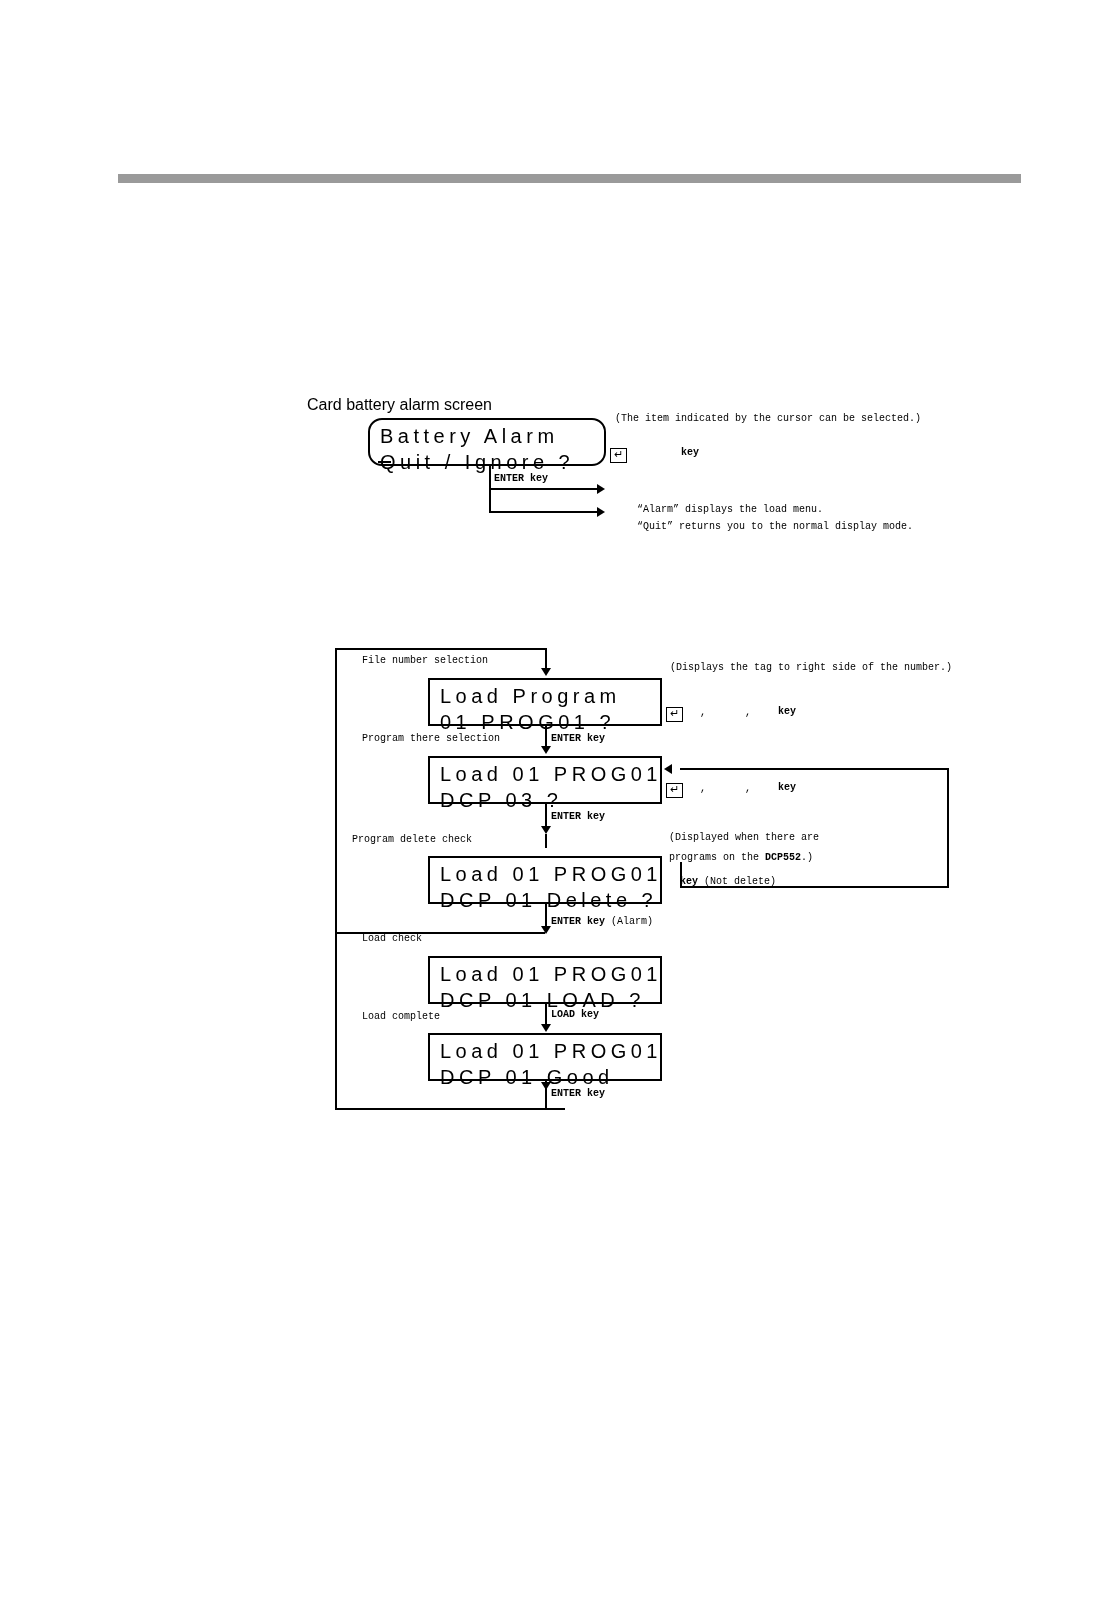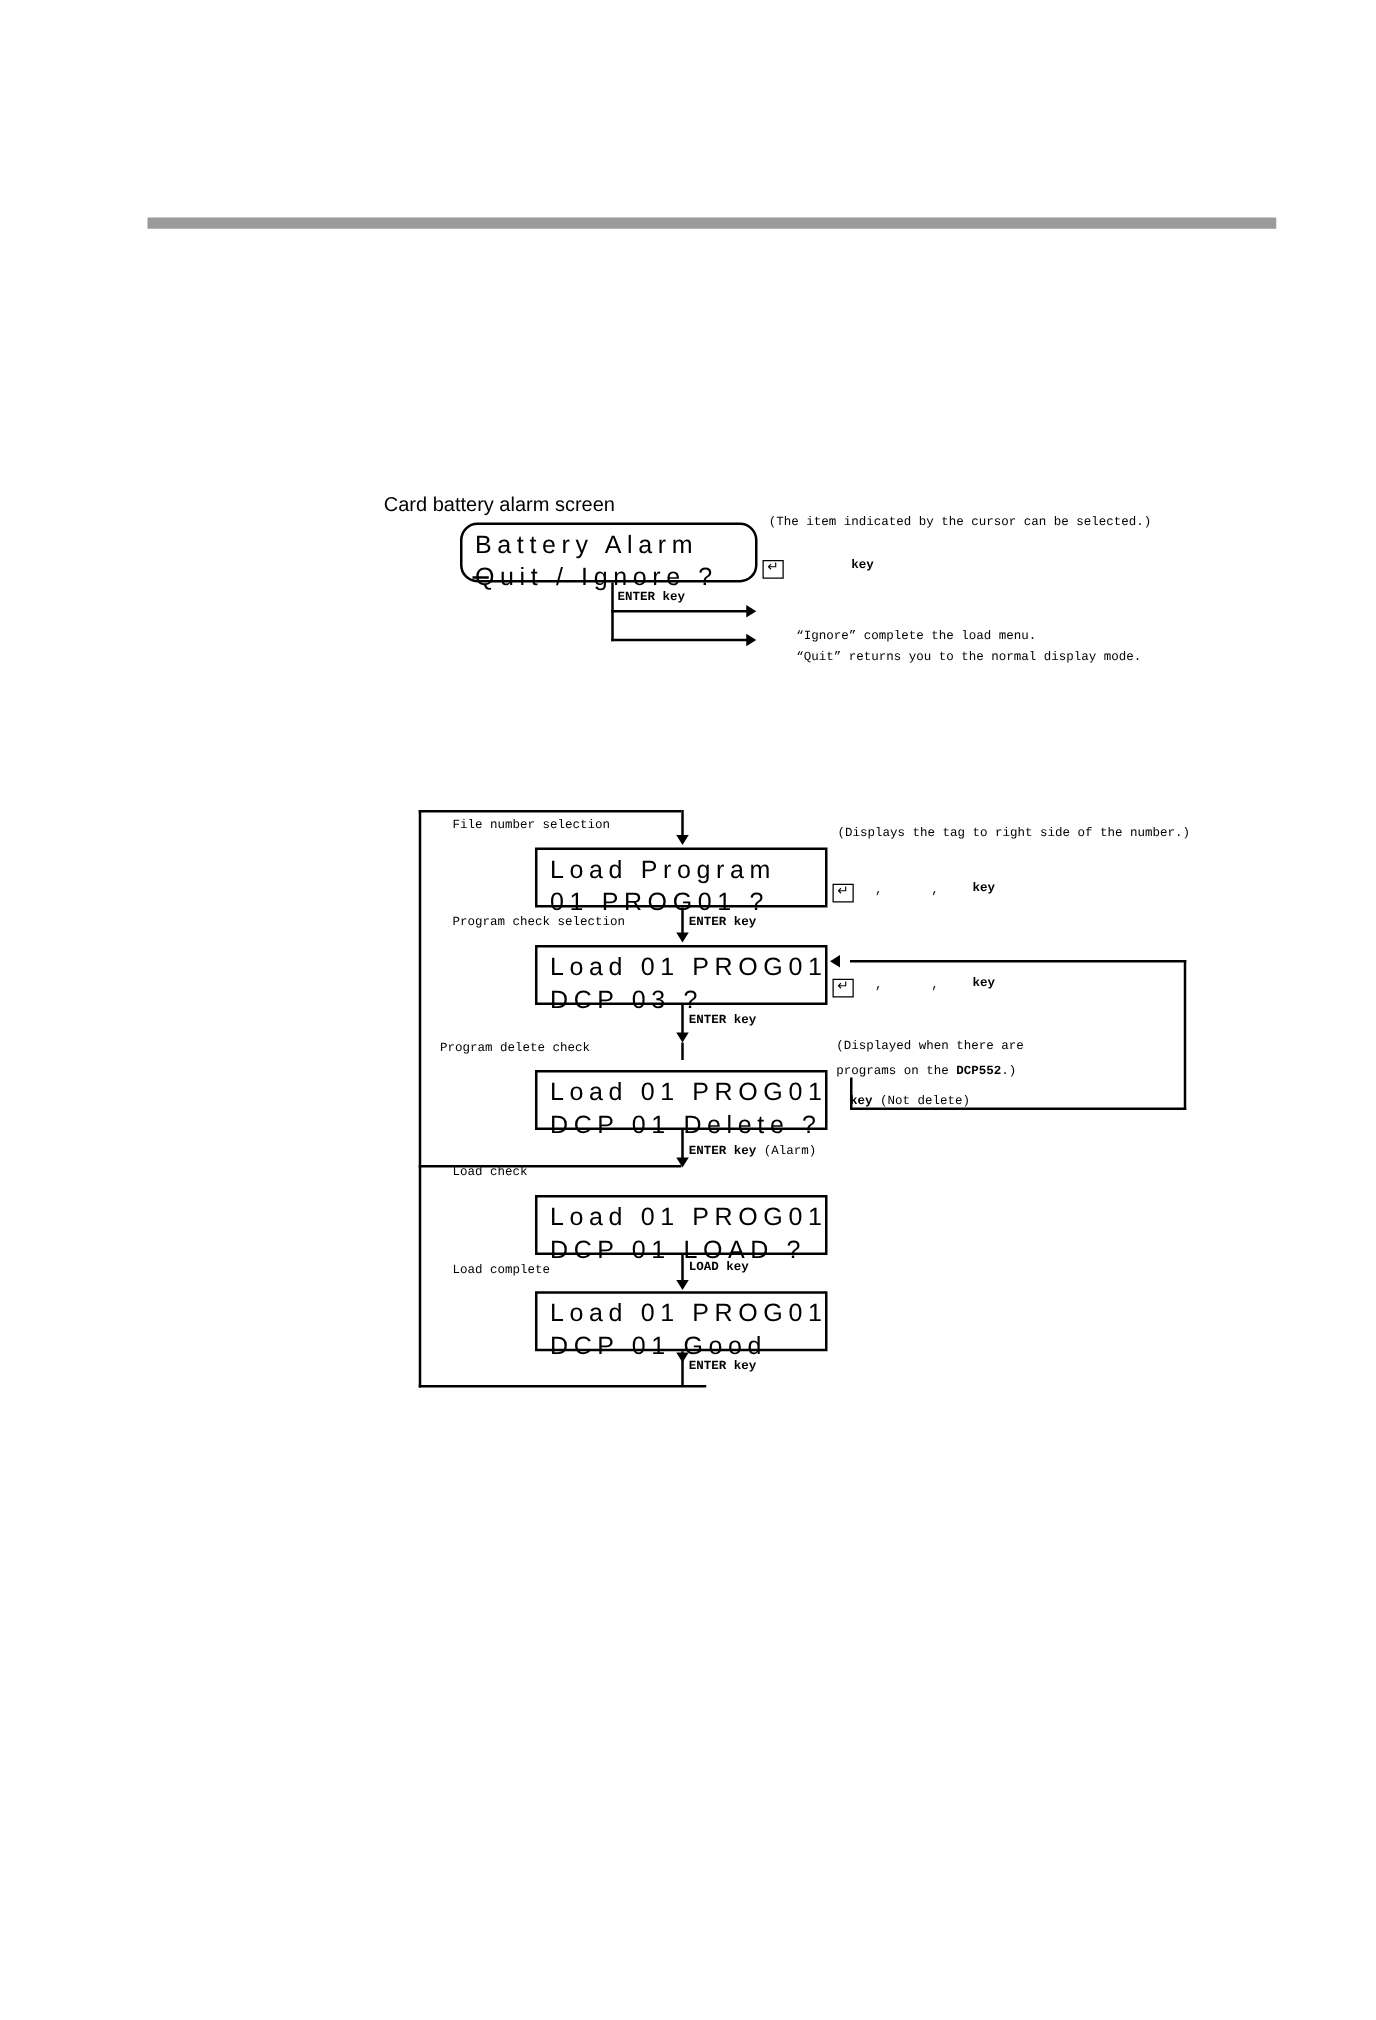--- a/index.html
+++ b/index.html
@@ -74,28 +74,28 @@
 <div class="abs small bold" style="left:494px;top:473px;">ENTER key</div>
 <div class="abs ln vln" style="left:489px;top:466px;height:24px;"></div>
 <div class="abs ln hln" style="left:489px;top:488px;width:110px;"></div>
 <div class="abs arr-right" style="left:597px;top:484px;"></div>
 
 <div class="abs ln vln" style="left:489px;top:488px;height:25px;"></div>
 <div class="abs ln hln" style="left:489px;top:511px;width:110px;"></div>
 <div class="abs arr-right" style="left:597px;top:507px;"></div>
 
 <div class="abs small" style="left:637px;top:481px;margin-top:40px;">“Quit” returns you to the normal display mode.</div>
-<div class="abs small" style="left:637px;top:504px;">“Ignore” complete the load menu.</div>
+<div class="abs small" style="left:637px;top:504px;">“Alarm” displays the load menu.</div>
 
 <div class="abs ln vln" style="left:335px;top:648px;height:462px;"></div>
 <div class="abs ln hln" style="left:335px;top:648px;width:210px;"></div>
 <div class="abs ln hln" style="left:335px;top:1108px;width:230px;"></div>
 
 <div class="abs small" style="left:362px;top:655px;">File number selection</div>
-<div class="abs small" style="left:362px;top:733px;">Program check selection</div>
+<div class="abs small" style="left:362px;top:733px;">Program there selection</div>
 <div class="abs small" style="left:352px;top:834px;">Program delete check</div>
 <div class="abs small" style="left:362px;top:933px;text-align:right;">Load check</div>
 <div class="abs small" style="left:362px;top:1011px;">Load complete</div>
 
 <div class="abs ln vln" style="left:545px;top:648px;height:22px;"></div>
 <div class="abs arr-down" style="left:541px;top:668px;"></div>
 
 <div class="abs lcd" style="left:428px;top:678px;width:234px;height:48px;padding:3px 0 0 10px;">
   <div class="line">Load Program</div>
   <div class="line">01 PROG01 ?</div>

